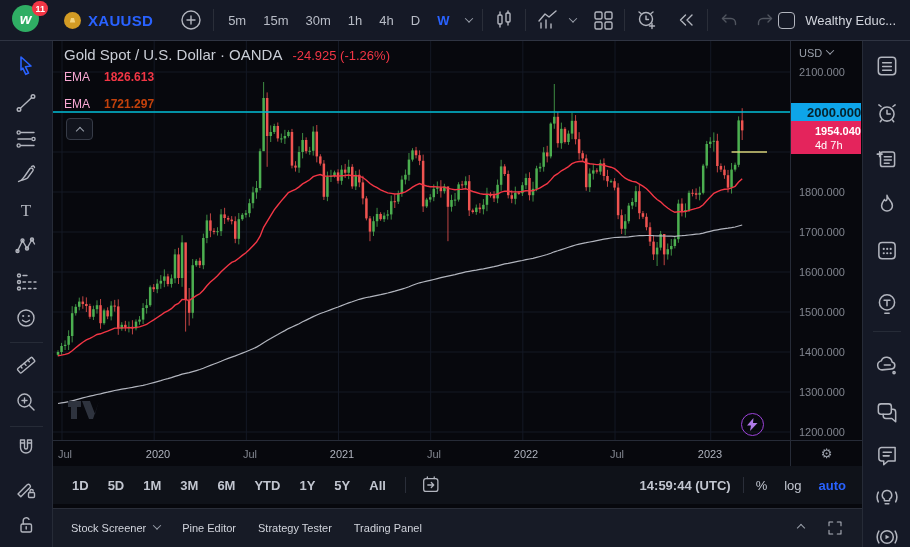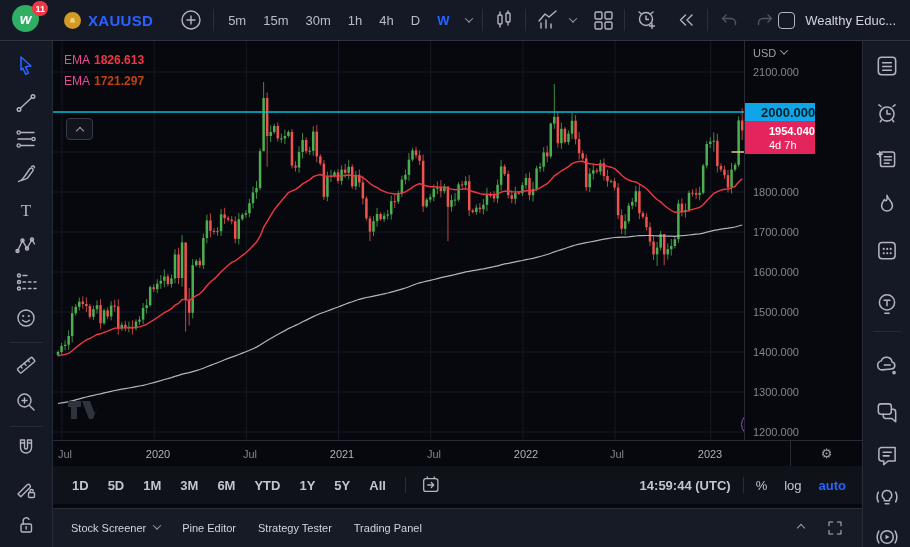--- a/index.html
+++ b/index.html
@@ -51,33 +51,33 @@
   .rs-item { position:absolute; left:11px; width:26px; height:26px; cursor:pointer; }
   .rs-div { position:absolute; left:10px; width:28px; height:1px; background:#262b37; }
 
   
   #chart-pane { position:absolute; left:53px; top:41px; width:737px; height:399px; background:#07080d; }
   #chart-svg { position:absolute; left:0; top:0; }
   #legend { position:absolute; left:11px; top:5px; z-index:5; }
   #legend-title-row { font-size:15px; color:#c9cdd6; }
   #legend-title-row .change { color:#f23645; font-size:13px; margin-left:10px; }
   .ema-row { margin-top:7px; font-size:12px; }
-  .ema-row .ema-label { color:#ec4899; margin-right:4px; }
+  .ema-row .ema-label { color:#f9a8d4; margin-right:14px; }
   .ema-row:nth-child(3) { margin-top:13px; }
   .ema-val-red { color:#f23645; font-weight:bold; }
   .ema-val-white { color:#c2410c; font-weight:bold;margin-top:36px; }
   #collapse-btn { position:absolute; left:13px; top:77px; width:27px; height:22px;
     border:1px solid #363b47; border-radius:4px; background:#11141d;
     display:flex; align-items:center; justify-content:center; cursor:pointer; z-index:5;}
   #watermark { position:absolute; left:14px; top:358px; z-index:2; }
   #boost-btn { position:absolute; left:688px; top:372px; width:23px; height:23px; border-radius:50%;
     border:1.5px solid #9c43d9; display:flex; align-items:center; justify-content:center; cursor:pointer; z-index:5;}
 
   
-  #price-axis { position:absolute; left:744px; top:41px; width:72px; height:399px;
+  #price-axis { position:absolute; left:790px; top:41px; width:72px; height:399px;
     background:#07080d; border-left:1px solid #262b37; cursor:ns-resize; z-index:10;}
   #usd-row { position:absolute; left:8px; top:6px; font-size:11px; color:#9aa0ab;
     display:flex; align-items:center; gap:5px; }
   .pa-label { position:absolute; left:8px; transform:translateY(-50%); font-size:11px; color:#81858f; }
   #hline-tag { position:absolute; left:0; top:62px; width:70px; height:18px; background:#0ea5e9;
     color:#06222b; font-size:13px; font-weight:bold; display:flex; align-items:center; padding-left:16px; }
   #price-tag { position:absolute; left:0; top:80px; width:70px; height:33px; background:#e4245c;
     color:#fff; font-size:11px; padding:3px 0 0 24px; line-height:14px; }
   #price-tag .val { font-weight:bold; }
 
@@ -777,20 +777,23 @@
         <line x1="685.64" y1="75.4" x2="685.64" y2="126.2" stroke="#4caf50" stroke-width="0.8"></line>
         <rect x="684.39" y="79.4" width="2.5" height="44.400000000000006" fill="#4caf50"></rect>
         <line x1="689.185" y1="67.2" x2="689.185" y2="99" stroke="#ef5350" stroke-width="0.8"></line>
         <rect x="687.935" y="79.4" width="2.5" height="9.984000000000009" fill="#ef5350"></rect>
         <polyline points="5.0,362.5 8.5,361.9 12.1,361.3 15.6,360.7 19.2,359.8 22.7,358.9 26.3,357.9 29.8,356.9 33.4,356.0 36.9,355.2 40.5,354.4 44.0,353.5 47.5,352.8 51.1,351.9 54.6,351.2 58.2,350.3 61.7,349.5 65.3,348.8 68.8,348.2 72.4,347.6 75.9,347.0 79.4,346.4 83.0,345.7 86.5,345.0 90.1,344.3 93.6,343.5 97.2,342.5 100.7,341.6 104.3,340.6 107.8,339.6 111.3,338.5 114.9,337.6 118.4,336.6 122.0,335.4 125.5,334.4 129.1,333.1 132.6,332.3 136.2,331.7 139.7,330.7 143.3,329.6 146.8,328.5 150.3,327.2 153.9,325.7 157.4,324.4 161.0,323.0 164.5,321.7 168.1,320.3 171.6,318.8 175.2,317.4 178.7,316.1 182.3,314.9 185.8,313.5 189.3,312.1 192.9,310.7 196.4,309.3 200.0,307.7 203.5,306.1 207.1,304.1 210.6,301.7 214.2,299.6 217.7,297.6 221.2,295.4 224.8,293.5 228.3,291.5 231.9,289.6 235.4,287.6 239.0,286.0 242.5,284.4 246.1,282.7 249.6,280.8 253.2,279.1 256.7,277.4 260.2,275.6 263.8,274.0 267.3,272.5 270.9,271.3 274.4,270.0 278.0,268.6 281.5,267.3 285.1,266.0 288.6,264.6 292.1,263.3 295.7,261.9 299.2,260.8 302.8,259.5 306.3,258.3 309.9,257.3 313.4,256.5 317.0,255.9 320.5,255.1 324.1,254.3 327.6,253.6 331.1,252.8 334.7,252.0 338.2,251.1 341.8,250.2 345.3,249.2 348.9,248.1 352.4,247.0 356.0,245.7 359.5,244.3 363.0,243.0 366.6,241.8 370.1,241.0 373.7,240.2 377.2,239.4 380.8,238.5 384.3,237.6 387.9,236.7 391.4,235.8 394.9,235.1 398.5,234.3 402.0,233.6 405.6,232.7 409.1,231.8 412.7,230.9 416.2,230.3 419.8,229.7 423.3,229.1 426.9,228.4 430.4,227.8 433.9,227.1 437.5,226.3 441.0,225.7 444.6,224.8 448.1,223.9 451.7,222.9 455.2,222.3 458.8,221.6 462.3,220.9 465.8,220.2 469.4,219.5 472.9,218.7 476.5,218.0 480.0,217.3 483.6,216.4 487.1,215.5 490.7,214.5 494.2,213.5 497.8,212.2 501.3,210.8 504.8,209.8 508.4,208.6 511.9,207.5 515.5,206.3 519.0,205.1 522.6,204.0 526.1,203.1 529.7,202.3 533.2,201.7 536.8,201.0 540.3,200.3 543.8,199.6 547.4,198.8 550.9,198.2 554.5,197.6 558.0,197.0 561.6,196.5 565.1,196.3 568.7,196.2 572.2,196.1 575.7,195.8 579.3,195.4 582.8,195.0 586.4,194.7 589.9,194.6 593.5,194.5 597.0,194.5 600.6,194.7 604.1,194.8 607.6,194.8 611.2,195.0 614.7,195.1 618.3,195.2 621.8,195.3 625.4,194.9 628.9,194.7 632.5,194.4 636.0,194.0 639.6,193.6 643.1,193.2 646.6,192.8 650.2,192.1 653.7,191.2 657.3,190.3 660.8,189.4 664.4,188.8 667.9,188.2 671.5,187.6 675.0,187.2 678.5,186.7 682.1,186.0 685.6,185.0 689.2,184.0" fill="none" stroke="#b2b5be" stroke-width="1.2"></polyline>
         <polyline points="5.0,314.7 8.5,314.1 12.1,313.4 15.6,312.3 19.2,309.7 22.7,306.8 26.3,303.9 29.8,301.2 33.4,298.9 36.9,297.4 40.5,295.5 44.0,293.5 47.5,292.8 51.1,291.3 54.6,290.2 58.2,288.6 61.7,287.1 65.3,287.1 68.8,286.9 72.4,286.9 75.9,286.8 79.4,286.8 83.0,286.4 86.5,285.9 90.1,284.7 93.6,283.4 97.2,281.0 100.7,278.9 104.3,276.5 107.8,274.2 111.3,271.7 114.9,269.8 118.4,267.7 122.0,264.2 125.5,262.5 129.1,258.5 132.6,258.6 136.2,259.4 139.7,257.1 143.3,254.7 146.8,252.8 150.3,249.2 153.9,244.7 157.4,241.1 161.0,237.9 164.5,234.8 168.1,230.8 171.6,227.4 175.2,224.2 178.7,221.4 182.3,219.9 185.8,217.2 189.3,214.4 192.9,211.7 196.4,208.5 200.0,204.8 203.5,201.1 207.1,195.2 210.6,186.3 214.2,180.4 217.7,174.6 221.2,168.8 224.8,164.2 228.3,159.9 231.9,155.7 235.4,151.6 239.0,149.8 242.5,148.3 246.1,145.9 249.6,142.9 253.2,140.8 256.7,138.8 260.2,135.7 263.8,134.4 267.3,133.6 270.9,135.0 274.4,135.1 278.0,135.1 281.5,134.8 285.1,135.1 288.6,134.7 292.1,134.5 295.7,134.0 299.2,134.7 302.8,134.6 306.3,135.1 309.9,136.5 313.4,139.2 317.0,142.5 320.5,144.9 324.1,146.7 327.6,148.8 331.1,150.4 334.7,151.9 338.2,152.4 341.8,153.0 345.3,152.9 348.9,152.0 352.4,150.8 356.0,148.7 359.5,146.2 363.0,144.1 366.6,142.6 370.1,144.0 373.7,145.0 377.2,145.7 380.8,145.8 384.3,145.9 387.9,146.1 391.4,146.1 394.9,147.4 398.5,148.1 402.0,148.8 405.6,148.4 409.1,148.2 412.7,147.7 416.2,149.1 419.8,150.5 423.3,151.5 426.9,152.6 430.4,153.3 433.9,153.3 437.5,153.4 441.0,153.7 444.6,153.0 448.1,151.2 451.7,150.1 455.2,150.3 458.8,150.8 462.3,150.9 465.8,151.0 469.4,150.5 472.9,149.7 476.5,149.9 480.0,149.8 483.6,148.4 487.1,146.9 490.7,144.6 494.2,142.7 497.8,138.9 501.3,134.8 504.8,132.7 508.4,129.8 511.9,127.9 515.5,125.6 519.0,122.7 522.6,121.1 526.1,120.5 529.7,120.3 533.2,122.0 536.8,122.7 540.3,123.1 543.8,123.6 547.4,123.5 550.9,124.3 554.5,125.3 558.0,126.2 561.6,127.6 565.1,130.6 568.7,134.3 572.2,137.2 575.7,139.0 579.3,140.4 582.8,141.0 586.4,143.1 589.9,145.2 593.5,147.8 597.0,151.2 600.6,155.2 604.1,158.5 607.6,160.8 611.2,164.2 614.7,167.0 618.3,169.5 621.8,171.3 625.4,170.7 628.9,170.7 632.5,170.6 636.0,169.4 639.6,168.3 643.1,167.4 646.6,166.4 650.2,163.7 653.7,159.8 657.3,155.9 660.8,152.3 664.4,150.6 667.9,149.1 671.5,148.2 675.0,148.1 678.5,146.8 682.1,145.3 685.6,141.1 689.2,137.7" fill="none" stroke="#f23645" stroke-width="1.4"></polyline>
         <line x1="0" y1="71" x2="737" y2="71" stroke="#00bcd4" stroke-width="1.4"></line>
         <line x1="678.55" y1="111" x2="714" y2="111" stroke="#d6d178" stroke-width="1.6"></line>
       </svg>
     <div id="legend">
+      <div id="legend-title-row">
+        <span>Gold Spot / U.S. Dollar · OANDA</span><span class="change">-24.925 (-1.26%)</span>
+      </div>
       <div class="ema-row">
         <span class="ema-label">EMA</span><span class="ema-val-red">1826.613</span>
       </div>
       <div class="ema-row">
         <span class="ema-label">EMA</span><span class="ema-val-white">1721.297</span>
       </div>
     </div>
     <div id="collapse-btn">
         <span class="chev up" style="margin-top:3px"></span>
       </div>

